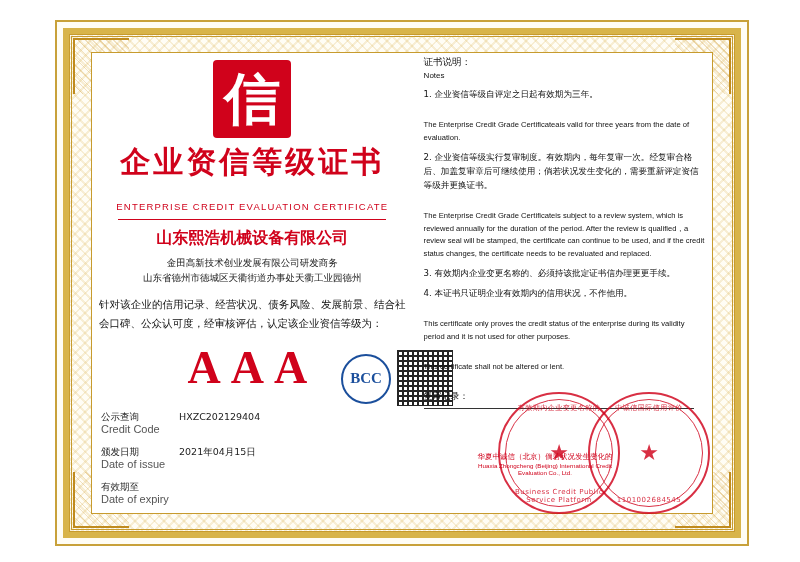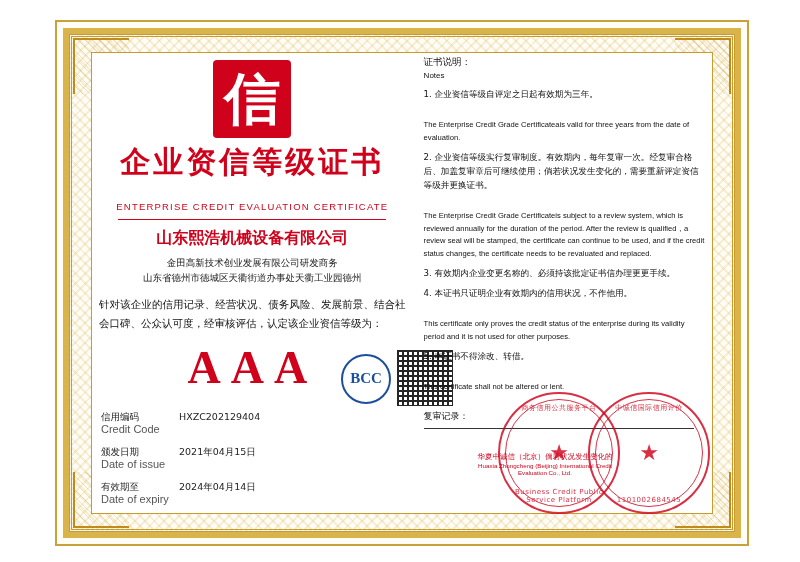--- a/index.html
+++ b/index.html
@@ -198,38 +198,37 @@
         <div>山东省德州市德城区天衢街道办事处天衢工业园德州</div>
       </div>
 
       <div class="statement">针对该企业的信用记录、经营状况、债务风险、发展前景、结合社会口碑、公众认可度，经审核评估，认定该企业资信等级为：</div>
 
       <div class="grade">AAA</div>
 
       <div class="fields">
         <div class="field-row">
           <div class="field-label">
-            <span>信用编码</span>
+            <span>公示查询</span>
             <span class="en">Credit Code</span>
           </div>
           <div class="field-value">HXZC202129404</div>
         </div>
         <div class="field-row">
           <div class="field-label">
             <span>颁发日期</span>
             <span class="en">Date of issue</span>
           </div>
           <div class="field-value">2021年04月15日</div>
         </div>
         <div class="field-row">
           <div class="field-label">
             <span>有效期至</span>
             <span class="en">Date of expiry</span>
           </div>
-          <div class="field-value">2024年04月14日</div>
         </div>
       </div>
 
 
       <div class="bcc">BCC</div>
 
       <div class="qr">
         <div class="qr-inner"></div>
       </div>
 
@@ -248,35 +247,34 @@
         <div class="note-en">The Enterprise Credit Grade Certificateis subject to a review system, which is reviewed annually for the duration of the period. After the review is qualified，a review seal will be stamped, the certificate can continue to be used, and if the credit status changes, the certificate needs to be revaluated and replaced.</div>
       </div>
       <div>
         <div class="note-cn">3. 有效期内企业变更名称的、必须持该批定证书信办理更更手续。</div>
       </div>
       <div>
         <div class="note-cn">4. 本证书只证明企业有效期内的信用状况，不作他用。</div>
         <div class="note-en">This certificate only proves the credit status of the enterprise during its validity period and it is not used for other purposes.</div>
       </div>
       <div>
-        <div class="note-cn">5. 本证书不得涂改、转借。</div>
         <div class="note-en">This certificate shall not be altered or lent.</div>
       </div>
 
       <div class="reexam">
         <div class="reexam-cn">复审记录：</div>
         <div class="reexam-line"></div>
       </div>
     </div>
 
   </div>
 
   <div class="stamp" id="stamp-a">
     <div class="ring"></div>
-    <div class="arc-top">商务信用公共服务平台</div>
+    <div class="arc-top">有效期内企业变更名称的</div>
     <div class="star">★</div>
     <div class="arc-bottom">Business Credit Public Service Platform</div>
   </div>
 
   <div class="stamp" id="stamp-b">
     <div class="ring"></div>
     <div class="arc-top">中诚信国际信用评价</div>
     <div class="star">★</div>
     <div class="arc-bottom">1101002684545</div>
   </div>

